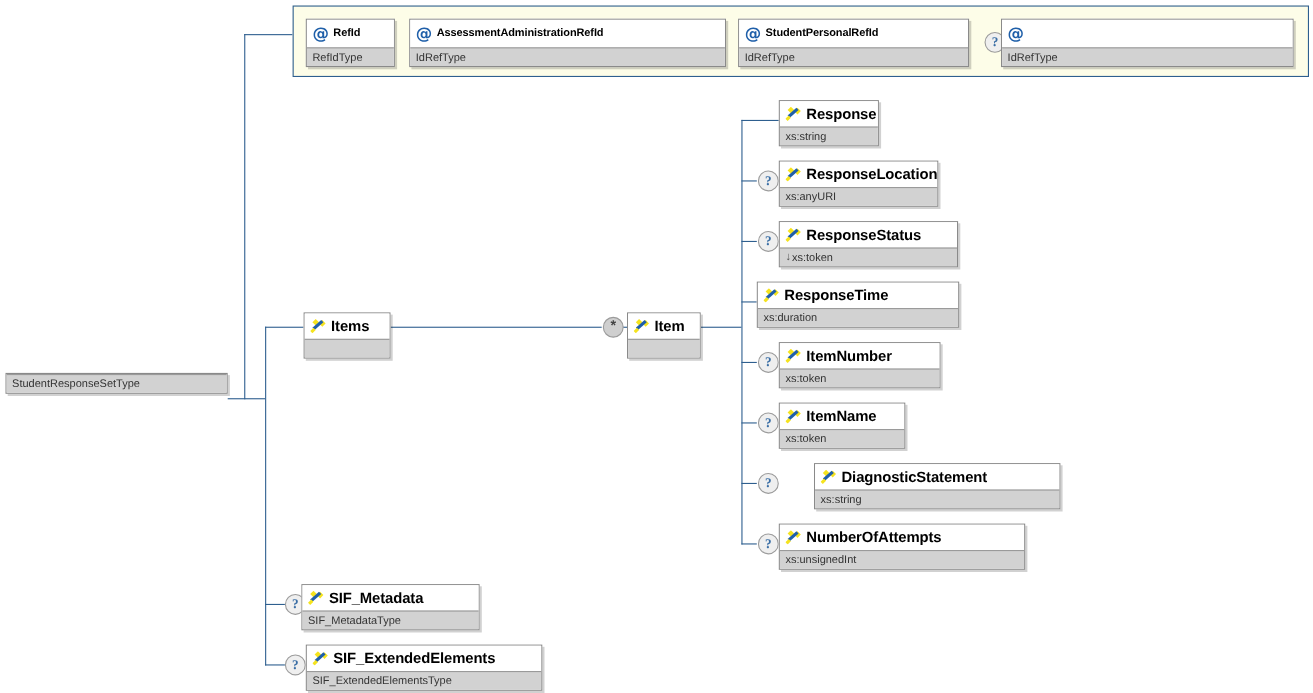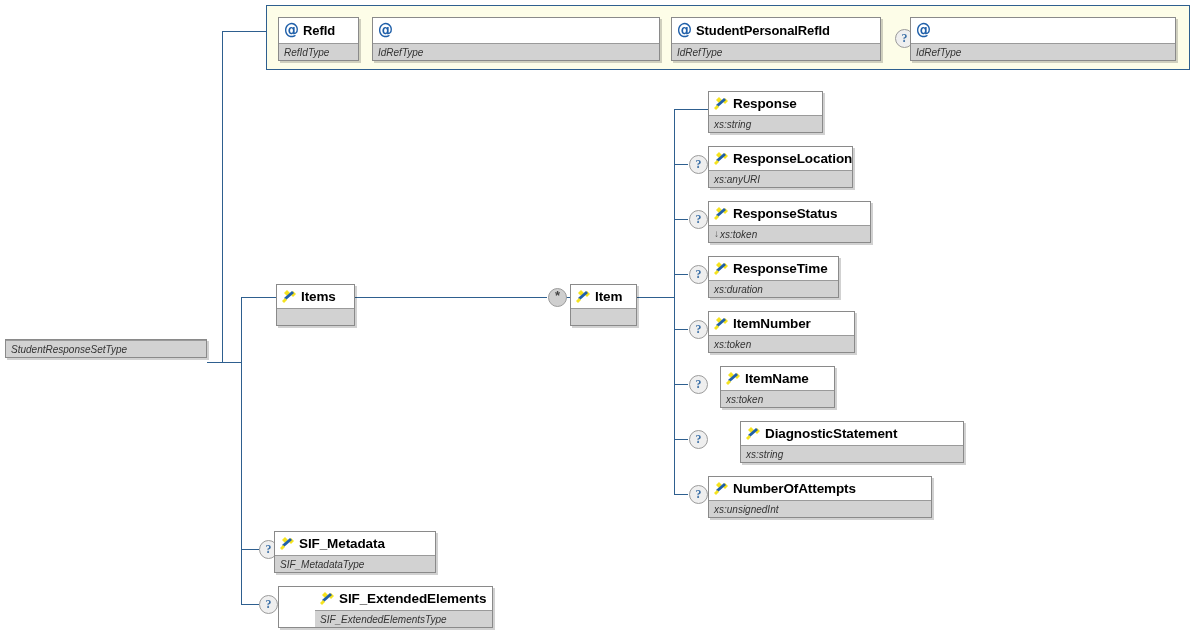--- a/index.html
+++ b/index.html
@@ -36,27 +36,26 @@
     margin-left:4px;
   }
   .node .trow{
     height:16px;
     background:#d2d2d2;
     border-top:1px solid #9a9a9a;
     font-size:10px;color:#333333;
     display:flex;align-items:center;
     padding:0 5px;
     white-space:nowrap;
-    font-style:italic;
   }
   .node .trow.empty{border-top:1px solid #9a9a9a;}
 
   
   .node.attr .nrow{height:25px;}
-  .node.attr .nname{font-size:13px;}
+  .node.attr .nname{font-size:10px;}
 
   
   .el-icon{
     position:relative;width:15px;height:13px;flex:0 0 15px;display:inline-block;
   }
   .el-icon svg{display:block;}
   .at-icon{
     font-size:15px;font-weight:bold;color:#1f5fa9;
     line-height:13px;display:inline-block;flex:0 0 auto;
     font-family:"DejaVu Sans", sans-serif;
@@ -137,20 +136,21 @@
       <div class="nrow">
         <span class="at-icon">@</span>
         <span class="nname">RefId</span>
       </div>
       <div class="trow">RefIdType</div>
     </div>
 
     <div class="node attr" style="left:105px;top:11px;width:288px;">
       <div class="nrow">
         <span class="at-icon">@</span>
+        <span class="nname">AssessmentAdministrationRefId</span>
       </div>
       <div class="trow">IdRefType</div>
     </div>
 
     <div class="node attr" style="left:404px;top:11px;width:210px;">
       <div class="nrow">
         <span class="at-icon">@</span>
         <span class="nname">StudentPersonalRefId</span>
       </div>
       <div class="trow">IdRefType</div>
@@ -196,21 +196,21 @@
           <polygon points="11,1 14,4 11,7 8,4" fill="#f5e31e"></polygon>
           <polygon points="2,8 10,1 12,3 4,10" fill="#1f5fa9"></polygon>
           <polygon points="0,11 3,8 5,10 2,13" fill="#f5e31e"></polygon>
         </svg>
       </span>
       <span class="nname">Item</span>
     </div>
     <div class="trow empty"></div>
   </div>
 
-  <div class="node" style="left:708px;top:91px;width:115px;">
+  <div class="node" style="left:708px;top:91px;width:91px;">
     <div class="nrow">
       <span class="el-icon">
           <svg width="15" height="13" viewBox="0 0 15 13">
             <polygon points="2,3 5,0 8,3 5,6" fill="#f5e31e"></polygon>
             <polygon points="11,1 14,4 11,7 8,4" fill="#f5e31e"></polygon>
             <polygon points="2,8 10,1 12,3 4,10" fill="#1f5fa9"></polygon>
             <polygon points="0,11 3,8 5,10 2,13" fill="#f5e31e"></polygon>
           </svg>
         </span>
       <span class="nname">Response</span>
@@ -247,21 +247,21 @@
         </span>
       <span class="nname">ResponseStatus</span>
     </div>
     <div class="trow">
       <span class="restrict">↓</span>
         <span>xs:token</span>
     </div>
   </div>
 
   <div class="qmark" style="left:689px;top:265px;">?</div>
-  <div class="node" style="left:708px;top:256px;width:131px;">
+  <div class="node" style="left:688px;top:256px;width:184px;">
     <div class="nrow">
       <span class="el-icon">
           <svg width="15" height="13" viewBox="0 0 15 13">
             <polygon points="2,3 5,0 8,3 5,6" fill="#f5e31e"></polygon>
             <polygon points="11,1 14,4 11,7 8,4" fill="#f5e31e"></polygon>
             <polygon points="2,8 10,1 12,3 4,10" fill="#1f5fa9"></polygon>
             <polygon points="0,11 3,8 5,10 2,13" fill="#f5e31e"></polygon>
           </svg>
         </span>
       <span class="nname">ResponseTime</span>
@@ -279,21 +279,21 @@
             <polygon points="2,8 10,1 12,3 4,10" fill="#1f5fa9"></polygon>
             <polygon points="0,11 3,8 5,10 2,13" fill="#f5e31e"></polygon>
           </svg>
         </span>
       <span class="nname">ItemNumber</span>
     </div>
     <div class="trow">xs:token</div>
   </div>
 
   <div class="qmark" style="left:689px;top:375px;">?</div>
-  <div class="node" style="left:708px;top:366px;width:115px;margin-left:12px;">
+  <div class="node" style="left:708px;top:366px;width:115px;">
     <div class="nrow">
       <span class="el-icon">
           <svg width="15" height="13" viewBox="0 0 15 13">
             <polygon points="2,3 5,0 8,3 5,6" fill="#f5e31e"></polygon>
             <polygon points="11,1 14,4 11,7 8,4" fill="#f5e31e"></polygon>
             <polygon points="2,8 10,1 12,3 4,10" fill="#1f5fa9"></polygon>
             <polygon points="0,11 3,8 5,10 2,13" fill="#f5e31e"></polygon>
           </svg>
         </span>
       <span class="nname">ItemName</span>
@@ -343,21 +343,21 @@
             <polygon points="2,8 10,1 12,3 4,10" fill="#1f5fa9"></polygon>
             <polygon points="0,11 3,8 5,10 2,13" fill="#f5e31e"></polygon>
           </svg>
         </span>
       <span class="nname">SIF_Metadata</span>
     </div>
     <div class="trow">SIF_MetadataType</div>
   </div>
 
   <div class="qmark" style="left:259px;top:595px;">?</div>
-  <div class="node" style="left:278px;top:586px;width:215px;padding-left:36px;">
+  <div class="node" style="left:278px;top:586px;width:215px;">
     <div class="nrow">
       <span class="el-icon">
           <svg width="15" height="13" viewBox="0 0 15 13">
             <polygon points="2,3 5,0 8,3 5,6" fill="#f5e31e"></polygon>
             <polygon points="11,1 14,4 11,7 8,4" fill="#f5e31e"></polygon>
             <polygon points="2,8 10,1 12,3 4,10" fill="#1f5fa9"></polygon>
             <polygon points="0,11 3,8 5,10 2,13" fill="#f5e31e"></polygon>
           </svg>
         </span>
       <span class="nname">SIF_ExtendedElements</span>

